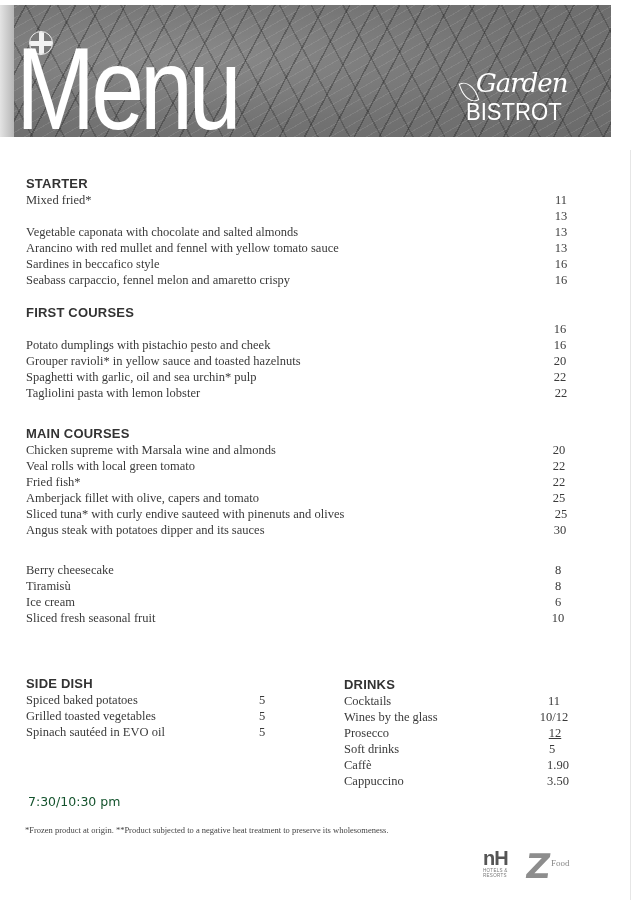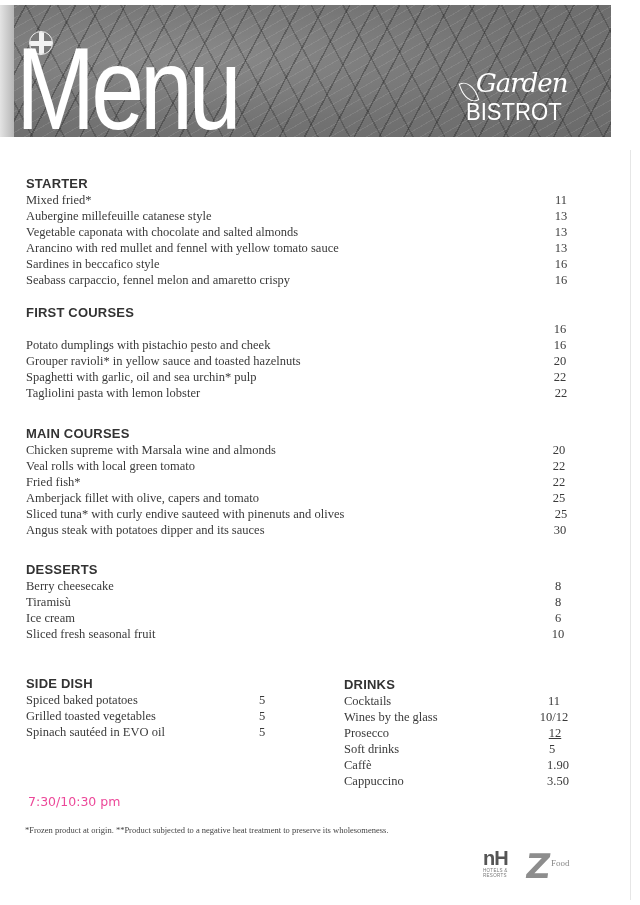--- a/index.html
+++ b/index.html
@@ -48,21 +48,21 @@
 
   .section { position: absolute; left: 26px; }
   .section h2 {
     margin: 0; font-family: "Liberation Sans", sans-serif; font-weight: bold; font-size: 13px;
     line-height: 16px; color: #333; letter-spacing: 0.2px;
   }
   .row { position: relative; height: 16px; font-size: 12.5px; line-height: 16px; color: #3a3a3a; white-space: nowrap; }
   .row .name { position: absolute; left: 0; top: 0; }
   .row .price { position: absolute; top: 0; text-align: center; width: 30px; }
 
-  .hours { position: absolute; left: 28px; top: 794px; font-family: "DejaVu Sans", sans-serif; font-size: 12.5px; color: #ec4899; }
+  .hours { position: absolute; left: 28px; top: 794px; font-family: "DejaVu Sans", sans-serif; font-size: 12.5px; color: #14532d; }
   .footnote { position: absolute; left: 25px; top: 825px; font-size: 8.5px; color: #444; white-space: nowrap; }
   .nh-logo { position: absolute; left: 483px; top: 848px; width: 34px; height: 32px; color: #555; font-family: "Liberation Sans", sans-serif; }
   .nh-mark { font-size: 20px; font-weight: bold; line-height: 20px; letter-spacing: -1px; }
   .nh-sub { font-size: 4.5px; line-height: 5px; letter-spacing: 0.3px; color: #777; }
   .z-logo {
     position: absolute; left: 526px; top: 851px; width: 24px; height: 30px;
     font-family: "DejaVu Sans", sans-serif; font-weight: bold; font-size: 34px; line-height: 30px; color: #8d8d8d;
     transform: skewX(-8deg);
   }
   .food-label { position: absolute; left: 551px; top: 858px; font-size: 9px; color: #888; text-align: center; }
@@ -81,21 +81,20 @@
 </div>
 <div class="right-edge"></div>
 
 <div class="section" style="top:161px;width:560px;margin-top:15px;">
   <h2>STARTER</h2>
   <div class="row">
       <span class="name">Mixed fried*</span>
       <span class="price" style="left:520px;">11</span>
     </div>
   <div class="row">
-      <span class="name">Aubergine millefeuille catanese style</span>
       <span class="price" style="left:520px;">13</span>
     </div>
   <div class="row">
       <span class="name">Vegetable caponata with chocolate and salted almonds</span>
       <span class="price" style="left:520px;">13</span>
     </div>
   <div class="row">
       <span class="name">Arancino with red mullet and fennel with yellow tomato sauce</span>
       <span class="price" style="left:520px;">13</span>
     </div>
@@ -154,21 +153,20 @@
       <span class="name">Sliced tuna* with curly endive sauteed with pinenuts and olives</span>
       <span class="price" style="left:520px;">25</span>
     </div>
   <div class="row">
       <span class="name">Angus steak with potatoes dipper and its sauces</span>
       <span class="price" style="left:519px;">30</span>
     </div>
 </div>
 
 <div class="section" style="top:562px;width:560px;">
-  <h2>DESSERTS</h2>
   <div class="row">
       <span class="name">Berry cheesecake</span>
       <span class="price" style="left:517px;">8</span>
     </div>
   <div class="row">
       <span class="name">Tiramisù</span>
       <span class="price" style="left:517px;">8</span>
     </div>
   <div class="row">
       <span class="name">Ice cream</span>

